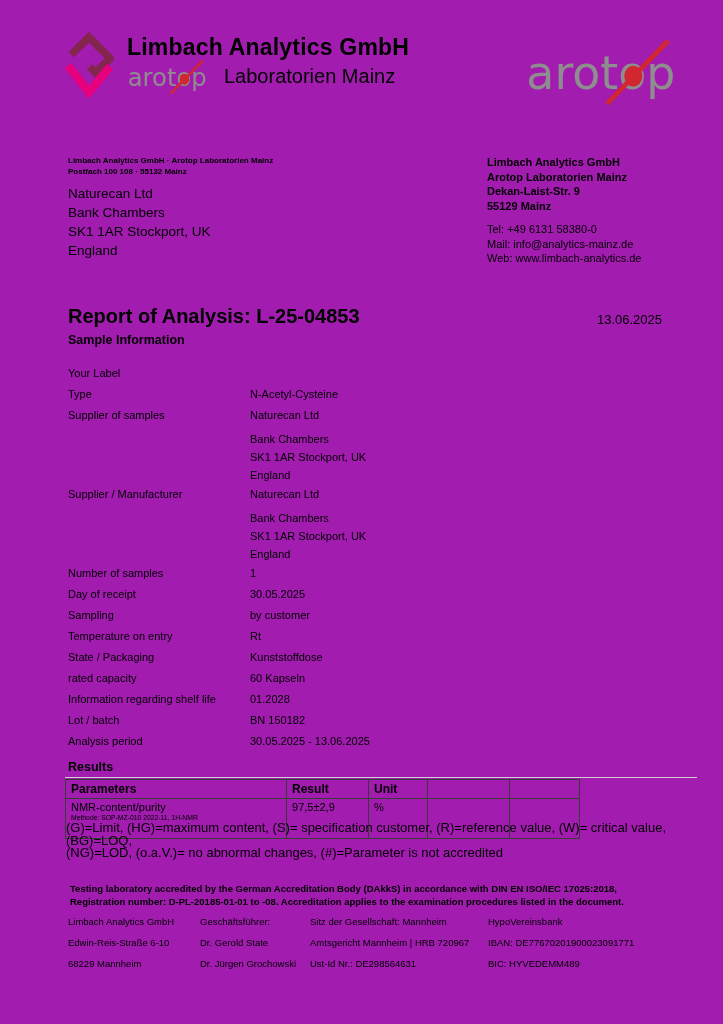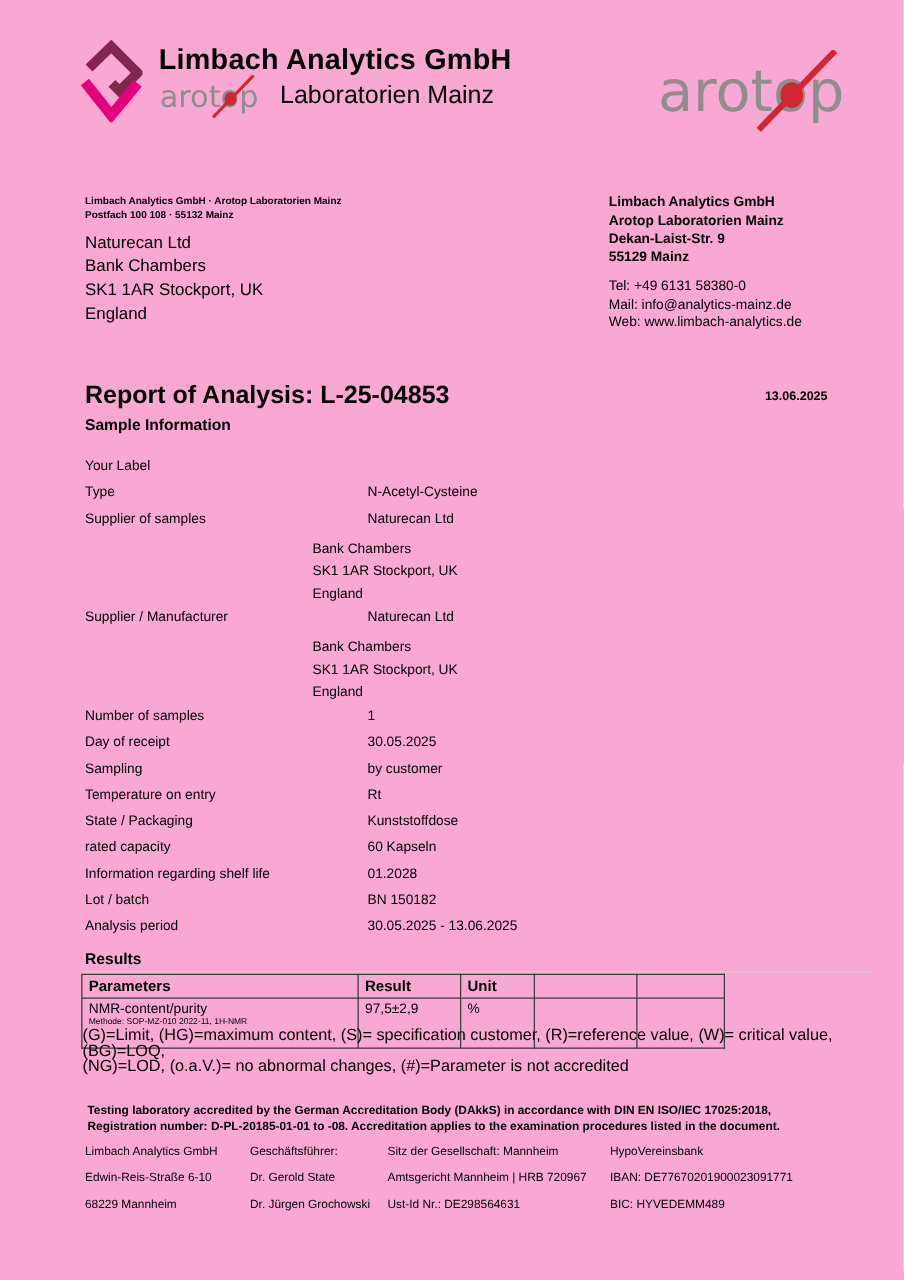--- a/index.html
+++ b/index.html
@@ -1,42 +1,42 @@
 <!DOCTYPE html>
 <html><head>
 <meta charset="utf-8">
 <style>
   * { margin:0; padding:0; box-sizing:border-box; }
   html,body { width:723px; height:1024px; background:#ffffff; overflow:hidden; }
   body { font-family:"Liberation Sans", sans-serif; color:#000; }
-  .page { position:relative; width:723px; height:1024px; background:#f9a8d4; }
+  .page { position:relative; width:723px; height:1024px; background:#a21caf; }
 
   
   .limbach-logo { position:absolute; left:64px; top:32px; width:50px; height:66px; }
   .company-name { position:absolute; left:127px; top:34px; font-size:23px; font-weight:bold; letter-spacing:0.2px; }
   .header-line2 { position:absolute; left:127px; top:60px; display:flex; align-items:flex-end; gap:9px; }
   .arotop-small { width:88px; height:35px; margin-bottom:-6px; }
   .lab-name { font-size:20px; line-height:26px; }
   .arotop-big { position:absolute; left:526px; top:40px; width:164px; height:66px; }
 
   
   .sender { position:absolute; left:68px; top:156px; font-size:8px; font-weight:bold; line-height:10.5px; }
   .recipient { position:absolute; left:68px; top:184px; font-size:13.5px; line-height:19px; }
   .lab-contact { position:absolute; left:487px; top:155px; font-size:11px; line-height:14.5px; }
   .lab-contact .bold-block { font-weight:bold; margin-bottom:9px; }
 
   
   .title-row { position:absolute; left:68px; top:305px; width:594px; display:flex; justify-content:space-between; }
   .report-title { font-size:20px; font-weight:bold; }
-  .report-date { font-size:10px; font-weight:bold; padding-top:7px; }
+  .report-date { font-size:13px; font-weight:normal; padding-top:7px; }
   .sample-heading { position:absolute; left:68px; top:333px; font-size:12.5px; font-weight:bold; }
 
   
   .sample-table { position:absolute; left:68px; top:367px; width:580px; font-size:11px; }
-  .s-row { display:grid; grid-template-columns:182px 1fr; line-height:13px; margin-bottom:8px;gap:44px; }
+  .s-row { display:grid; grid-template-columns:182px 1fr; line-height:13px; margin-bottom:8px; }
   .s-addr { display:grid; grid-template-columns:182px 1fr; line-height:18px; margin-top:4px; margin-bottom:4px; }
   .s-addr .line { display:block; }
 
   
   .results-wrap { position:absolute; left:65px; top:760px; width:632px; }
   .results-heading { font-size:12.5px; font-weight:bold; padding:0 0 3px 3px; border-bottom:1px solid #cfcfcf; }
   .results-table { width:515px; border-collapse:collapse; margin-top:1px; border:1.5px solid #3a3a3a; }
   .results-table th, .results-table td { border:1px solid #3a3a3a; text-align:left; vertical-align:top; }
   .results-table th { font-size:12px; font-weight:bold; padding:2px 5px; height:18px; }
   .results-table td { font-size:11px; padding:2px 5px 16px 5px; height:26px; }

